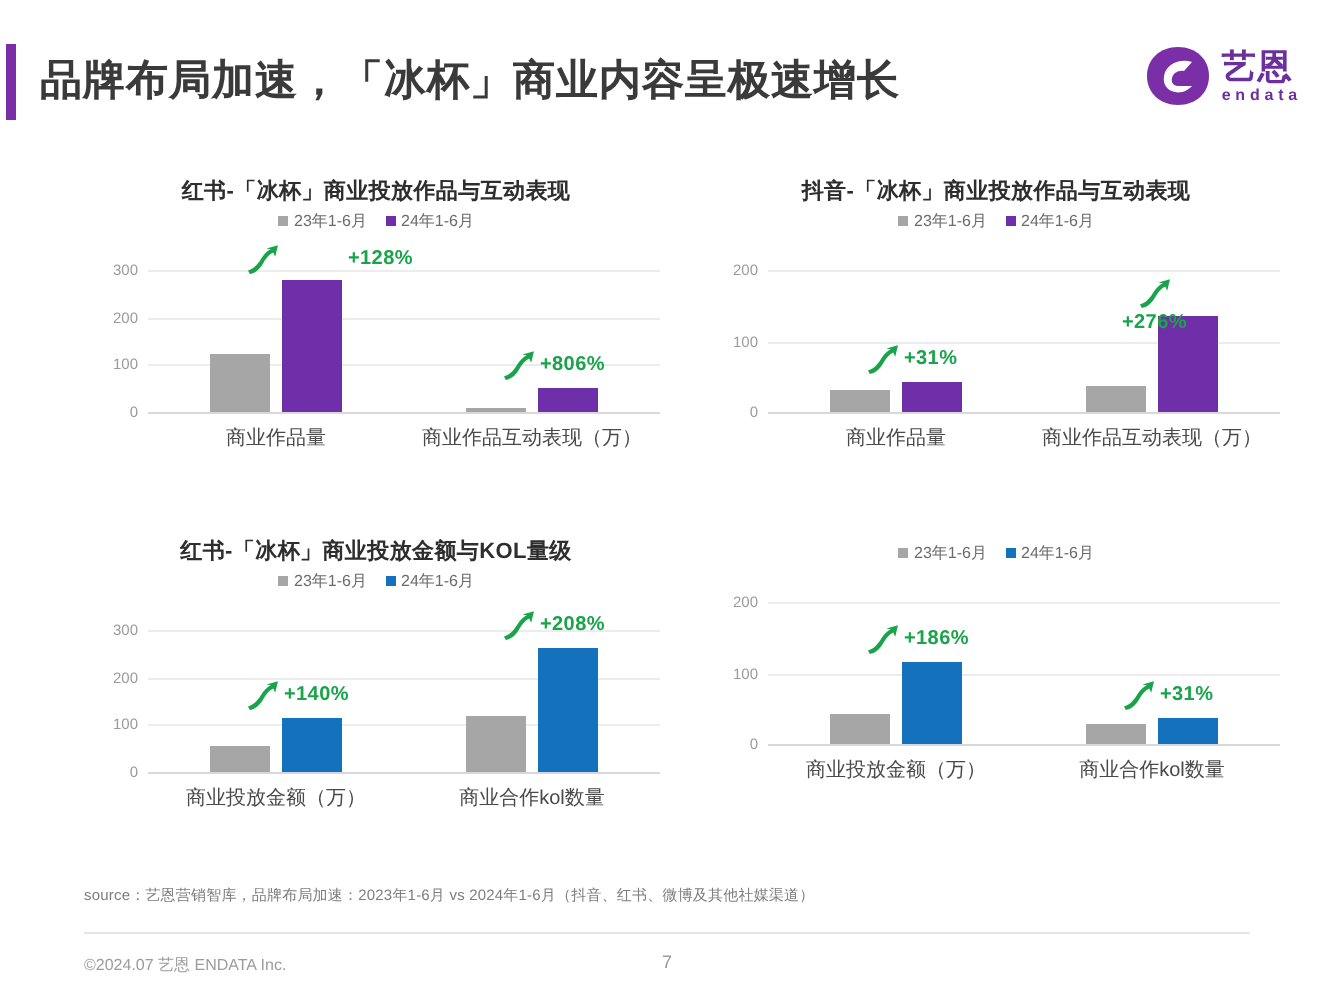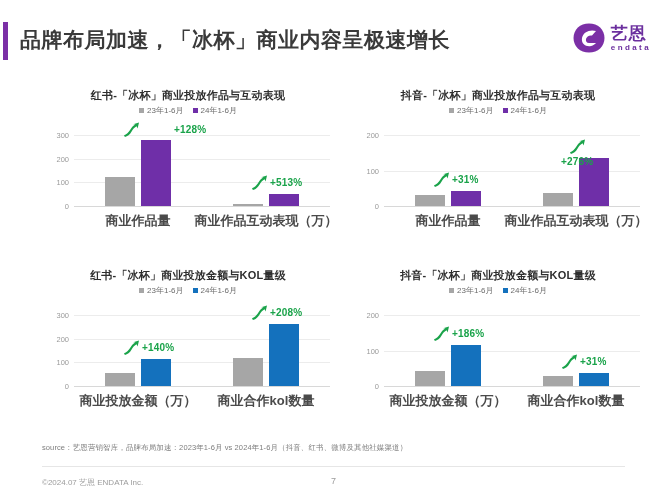--- a/index.html
+++ b/index.html
@@ -129,26 +129,25 @@
     position: absolute;
     height: 1px;
     background: #d8d8d8;
   }
   .bar {
     position: absolute;
     bottom: 0;
   }
   .group-label {
     position: absolute;
-    font-size: 13px;
+    font-size: 10px;
     color: #4a4a4a;
     text-align: center;
     white-space: nowrap;
     transform: translateX(-50%);
-    font-weight: bold;
   }
   .delta {
     position: absolute;
     display: flex;
     align-items: center;
     gap: 2px;
     white-space: nowrap;
   }
   .delta-text {
     font-size: 10px;
@@ -237,21 +236,21 @@
         </svg>
         <span class="delta-text" style="color: rgb(26, 163, 74);">+128%</span>
       </div>
       <div class="bar" title="23年1-6月 · 商业作品互动表现（万） · 8" style="left: 195px; width: 30px; height: 1.89091px; bottom: 34px; background: rgb(166, 166, 166);"></div>
       <div class="bar" title="24年1-6月 · 商业作品互动表现（万） · 49" style="left: 231px; width: 30px; height: 11.5818px; bottom: 34px; background: rgb(111, 47, 168);"></div>
       <div class="group-label" style="left: 228px; top: 90px;">商业作品互动表现（万）</div>
       <div class="delta" style="left: 213px; top: 53.4182px;">
         <svg width="17" height="15" viewBox="0 0 17 15">
           <path d="M1 13.2 C3.4 12.6 5.6 10.6 7.4 7.6 C9 5 10.6 3.4 12.4 2.6 L10.2 2.2 L16 0.6 L14.6 6.4 L13.6 4.2 C11.6 5.2 10 7 8.6 9.6 C6.8 12.8 4.4 14.6 1.9 15 Z" fill="#1aa34a"></path>
         </svg>
-        <span class="delta-text" style="color: rgb(26, 163, 74);">+513%</span>
+        <span class="delta-text" style="color: rgb(26, 163, 74);">+806%</span>
       </div>
     </div>
   </div>
 <div class="chart-card" id="chart-1">
     <div class="chart-title">抖音-「冰杯」商业投放作品与互动表现</div>
     <div class="chart-legend">
       <div class="legend-item">
         <span class="legend-swatch" style="background: rgb(166, 166, 166);"></span>
         <span>23年1-6月</span>
       </div>
@@ -322,21 +321,20 @@
       <div class="group-label" style="left: 228px; top: 90px;">商业合作kol数量</div>
       <div class="delta" style="left: 213px; top: 2.83636px;">
         <svg width="17" height="15" viewBox="0 0 17 15">
           <path d="M1 13.2 C3.4 12.6 5.6 10.6 7.4 7.6 C9 5 10.6 3.4 12.4 2.6 L10.2 2.2 L16 0.6 L14.6 6.4 L13.6 4.2 C11.6 5.2 10 7 8.6 9.6 C6.8 12.8 4.4 14.6 1.9 15 Z" fill="#1aa34a"></path>
         </svg>
         <span class="delta-text" style="color: rgb(26, 163, 74);">+208%</span>
       </div>
     </div>
   </div>
 <div class="chart-card" id="chart-3">
-    <div class="chart-title">抖音-「冰杯」商业投放金额与KOL量级</div>
     <div class="chart-legend">
       <div class="legend-item">
         <span class="legend-swatch" style="background: rgb(166, 166, 166);"></span>
         <span>23年1-6月</span>
       </div>
       <div class="legend-item">
         <span class="legend-swatch" style="background: rgb(20, 113, 189);"></span>
         <span>24年1-6月</span>
       </div>
     </div>

